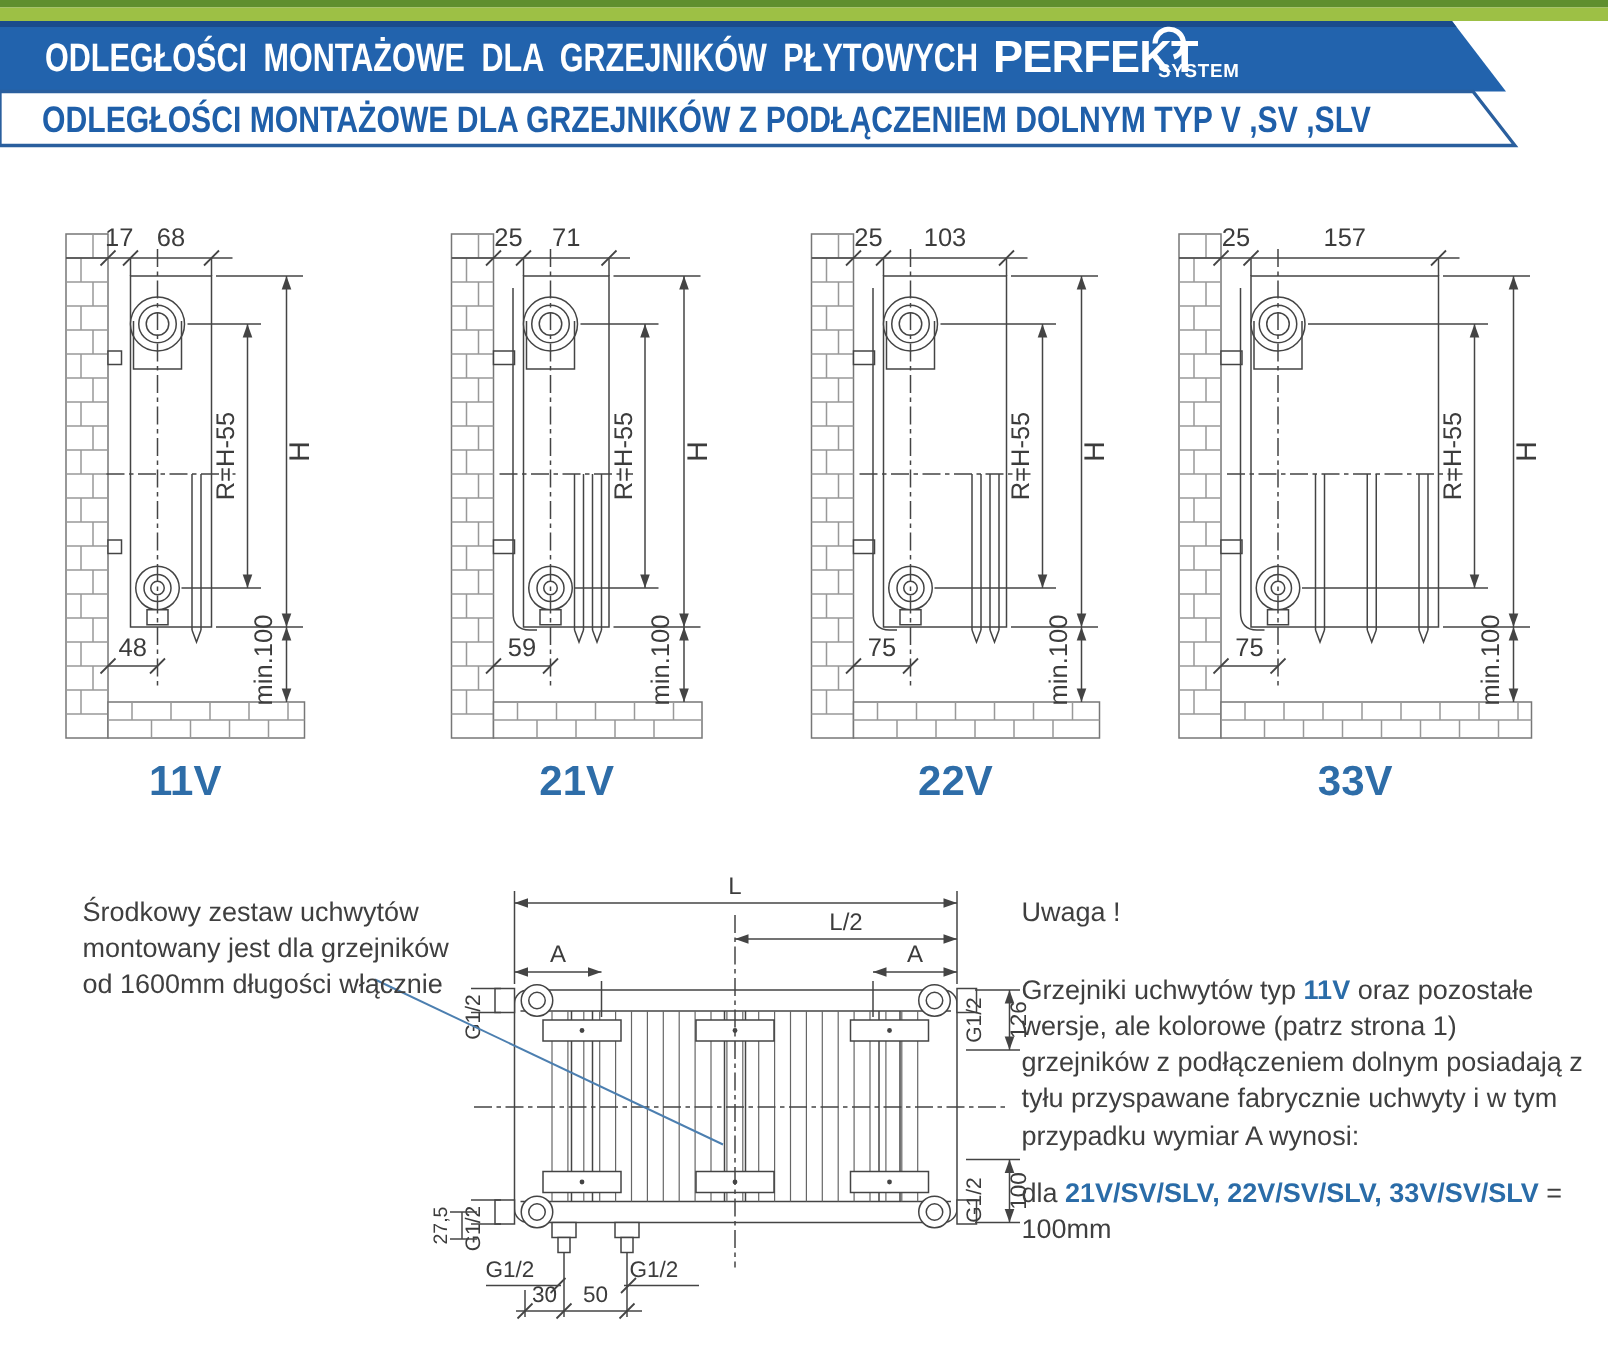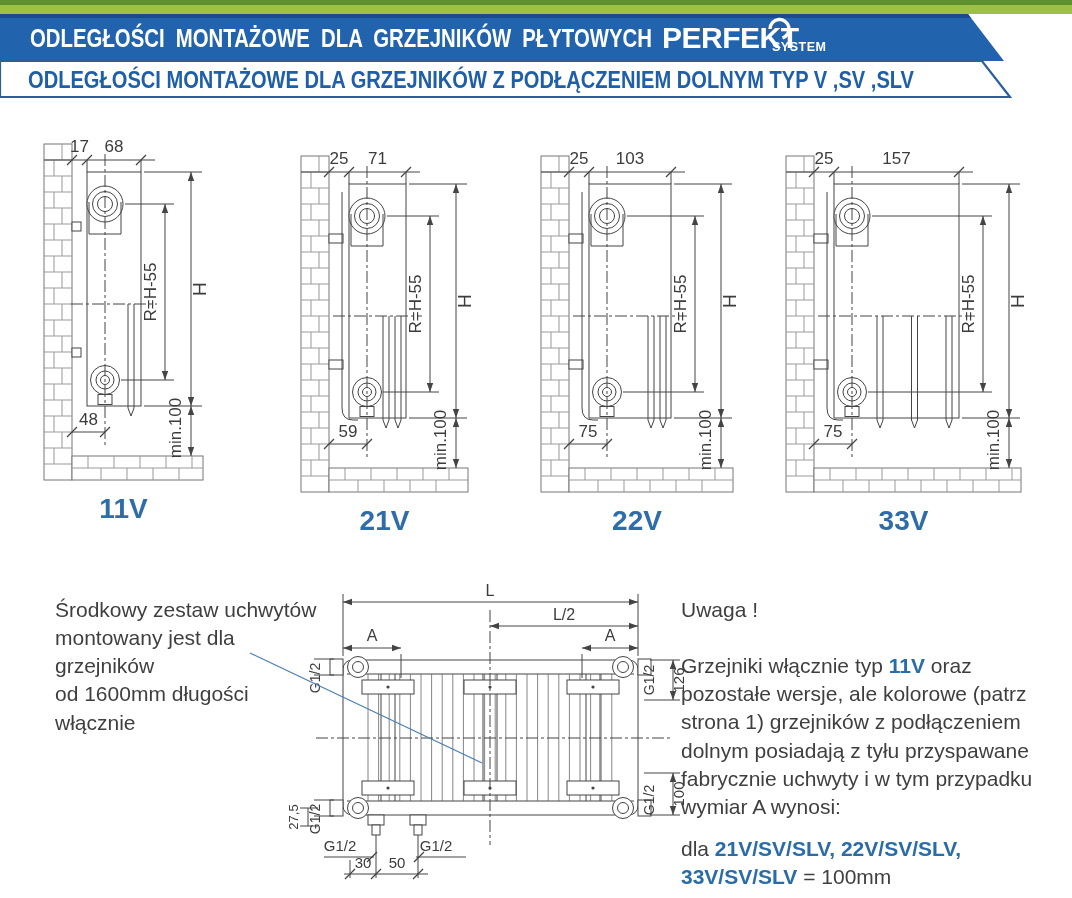--- a/index.html
+++ b/index.html
@@ -1,21 +1,21 @@
 <!DOCTYPE html>
 <html><head>
 <meta charset="utf-8">
 <style>
   html,body{margin:0;padding:0;background:#fff;}
   #page{position:relative;width:1072px;height:898px;background:#fff;overflow:hidden;
         font-family:"Liberation Sans",sans-serif;color:#3c3c3c;}
   .abs{position:absolute;}
   svg text{font-family:"Liberation Sans",sans-serif;}
   #bar1-text{word-spacing:7px;}
-  .note{font-size:21px;line-height:1.34;color:#3f3f3f;}
+  .note{font-size:18px;line-height:1.34;color:#3f3f3f;}
   .pre{white-space:pre-line;}
   .hl{color:#2a6ca8;font-weight:bold;}
   #note-right p{margin:0 16px 14px 0;}
   #note-right .uline{margin:0 0 9px 0;}
   #caption{font-size:18.5px;color:#3f3f3f;}
 </style>
 </head>
 <body>
 
 <div id="page">
@@ -26,21 +26,21 @@
     <polygon points="0,14 968,14 1004,61 0,61" fill="#2263AD"></polygon>
     <polygon points="0,14 968,14 971,18 0,18" fill="#1A4B8C"></polygon>
     <polygon points="0,61 982,61 1010,97 0,97" fill="#ffffff" stroke="#2A5F9E" stroke-width="2.2"></polygon>
     <text id="bar1-text" x="30" y="47" font-size="26.5" font-weight="bold" fill="#ffffff" textLength="622" lengthAdjust="spacingAndGlyphs">ODLEGŁOŚCI MONTAŻOWE DLA GRZEJNIKÓW PŁYTOWYCH</text>
     <text x="662" y="48" font-size="30" font-weight="bold" fill="#ffffff" letter-spacing="-0.5">PERFEKT</text>
     <path d="M 770 29 a 9.5 9.5 0 1 1 12.5 9" stroke="#ffffff" stroke-width="3.4" fill="none"></path>
     <text x="772" y="51" font-size="12.5" font-weight="bold" fill="#ffffff" letter-spacing="0.5">SYSTEM</text>
     <text x="28" y="88" font-size="24.5" font-weight="bold" fill="#1F5FA9" textLength="886" lengthAdjust="spacingAndGlyphs">ODLEGŁOŚCI MONTAŻOWE DLA GRZEJNIKÓW Z PODŁĄCZENIEM DOLNYM TYP V ,SV ,SLV</text>
   </svg>
 
-  <div class="abs" id="sd0" style="left:28px;top:114px"><svg width="205" height="418" viewBox="0 0 205 418">
+  <div class="abs" id="sd0" style="left:28px;top:126px"><svg width="205" height="418" viewBox="0 0 205 418">
         <rect x="16" y="30" width="28" height="336" fill="#fff" stroke="#777" stroke-width="1" rx="0"></rect>
         <line x1="16" y1="46" x2="44" y2="46" stroke="#999999" stroke-width="1"></line>
         <line x1="34" y1="30" x2="34" y2="46" stroke="#999999" stroke-width="1"></line>
         <line x1="16" y1="62" x2="44" y2="62" stroke="#999999" stroke-width="1"></line>
         <line x1="26" y1="46" x2="26" y2="62" stroke="#999999" stroke-width="1"></line>
         <line x1="16" y1="78" x2="44" y2="78" stroke="#999999" stroke-width="1"></line>
         <line x1="34" y1="62" x2="34" y2="78" stroke="#999999" stroke-width="1"></line>
         <line x1="16" y1="94" x2="44" y2="94" stroke="#999999" stroke-width="1"></line>
         <line x1="26" y1="78" x2="26" y2="94" stroke="#999999" stroke-width="1"></line>
         <line x1="16" y1="110" x2="44" y2="110" stroke="#999999" stroke-width="1"></line>
@@ -585,17 +585,17 @@
   <svg class="abs" style="left:0;top:560px;pointer-events:none" width="1072" height="338">
     <line x1="250" y1="93" x2="482" y2="203" stroke="#4c7fb0" stroke-width="1.3"></line>
   </svg>
 
   <div class="abs note pre" id="note-left" style="left:55px;top:596px;width:270px">Środkowy zestaw uchwytów
 montowany jest dla grzejników
 od 1600mm długości włącznie</div>
 
   <div class="abs note" id="note-right" style="left:681px;top:596px;width:392px">
     <p style="margin-bottom:28px">Uwaga !</p>
-    <p><span>Grzejniki włącznie typ </span><span class="hl">11V</span><span> oraz pozostałe wersje, ale kolorowe (patrz strona 1) grzejników z podłączeniem dolnym posiadają z tyłu przyspawane fabrycznie uchwyty i w tym przypadku wymiar A wynosi:</span></p>
+    <p><span>Grzejniki uchwytów typ </span><span class="hl">11V</span><span> oraz pozostałe wersje, ale kolorowe (patrz strona 1) grzejników z podłączeniem dolnym posiadają z tyłu przyspawane fabrycznie uchwyty i w tym przypadku wymiar A wynosi:</span></p>
     <p class="uline"><span>dla </span><span class="hl">21V/SV/SLV, 22V/SV/SLV, 33V/SV/SLV</span><span> = 100mm</span></p>
   </div>
 
 </div>
 
 </body></html>

